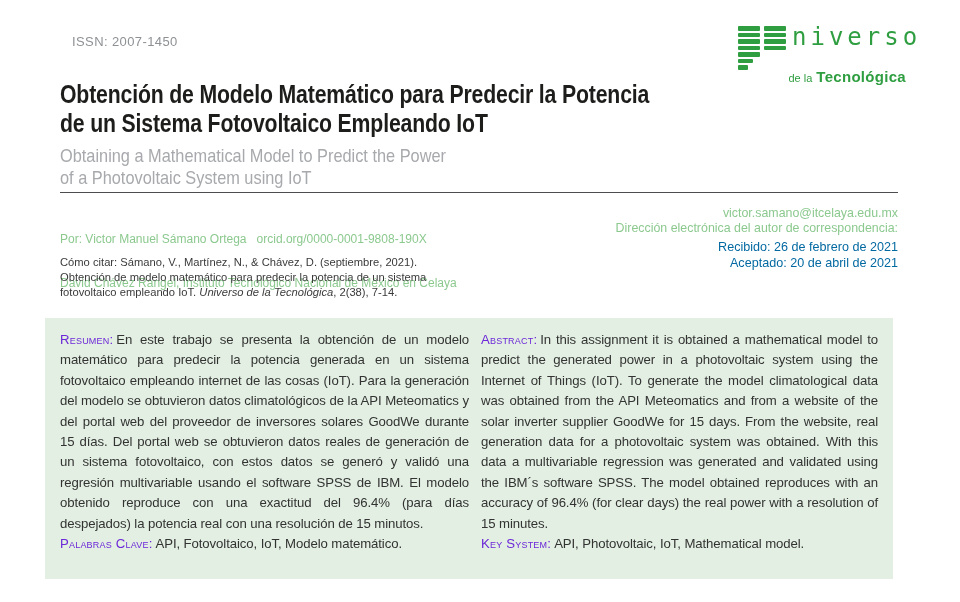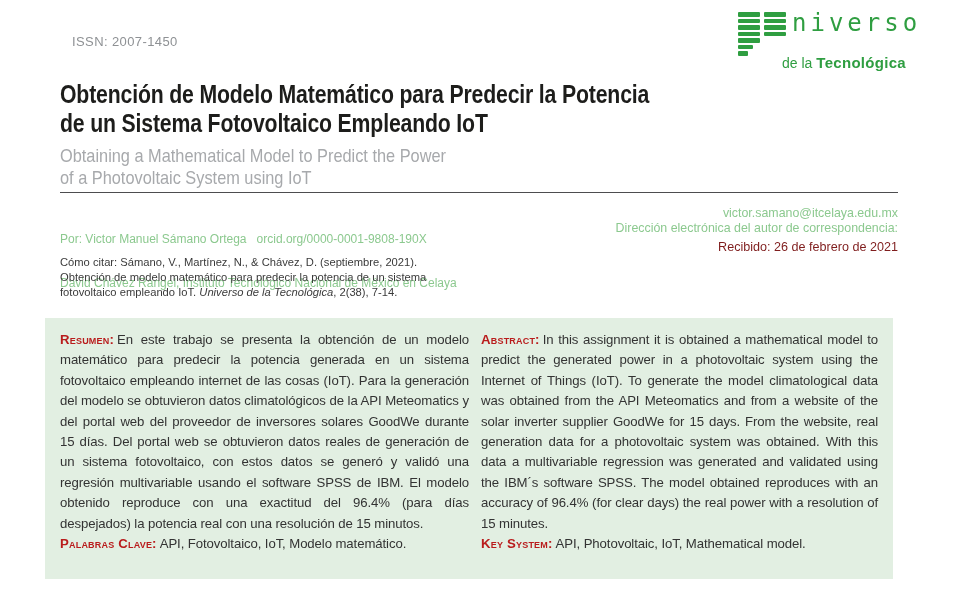--- a/index.html
+++ b/index.html
@@ -19,33 +19,33 @@
     width:960px;height:602px;position:relative;overflow:hidden;
   }
   .page{position:absolute;inset:0;background:#fff;}
 
   .issn{
     position:absolute;left:72px;top:34px;
     font-size:13px;letter-spacing:.4px;color:var(--issn-gray);
   }
 
   
-  .logo{position:absolute;top:10px;right:52px;width:170px;text-align:center;}
+  .logo{position:absolute;top:24px;right:52px;width:170px;text-align:center;}
   .logo-row{display:flex;align-items:flex-start;gap:6px;}
   .logo-u{display:flex;gap:4px;margin-top:2px;}
   .logo-col{display:flex;flex-direction:column;gap:2px;}
   .logo-bar{width:22px;height:4.5px;border-radius:1px;background:var(--green-accent);}
   .logo-bar.narrow{width:15px;}
   .logo-bar.narrower{width:10px;}
   .logo-main{
     font-family:"DejaVu Sans Mono","Liberation Mono",monospace;
     font-size:24px;line-height:26px;letter-spacing:4px;color:var(--green-accent);
   }
   .logo-sub{display:flex;align-items:baseline;gap:4px;justify-content:flex-end;margin-top:-2px;padding-right:2px;}
-  .logo-sub-small{font-size:14px;color:var(--green-accent);}
+  .logo-sub-small{font-size:11px;color:var(--green-accent);}
   .logo-sub-large{font-size:15px;font-weight:700;color:var(--green-accent);letter-spacing:.3px;}
 
   
   .title{
     position:absolute;left:60px;top:80px;width:760px;
     font-size:25px;font-weight:700;line-height:29px;color:var(--title-color);
     transform:scaleX(.85);transform-origin:0 0;letter-spacing:-.2px;
   }
   .subtitle{
     position:absolute;left:60px;top:145px;width:700px;
@@ -62,38 +62,38 @@
     position:absolute;left:60px;top:203px;width:520px;
     font-size:12px;line-height:14.5px;color:var(--pale-green-text);
     white-space:pre-wrap;
   }
   .correspondence{
     position:absolute;right:62px;top:206px;width:360px;text-align:right;
     font-size:12.4px;line-height:14.5px;color:var(--pale-green-text);
   }
   .dates{
     position:absolute;right:62px;top:240px;width:300px;text-align:right;
-    font-size:12.6px;line-height:15.5px;color:#7f1d1d;
+    font-size:12.6px;line-height:15.5px;color:#0369a1;
   }
   .citation{
     position:absolute;left:60px;top:255px;width:400px;
     font-size:11.2px;line-height:15.2px;color:#3a3a3a;
   }
   .citation .italic{font-style:italic;}
 
   
   .abstract-box{
     position:absolute;left:45px;top:318px;width:848px;height:261px;
     background:var(--light-green-bg);
     display:flex;gap:12px;padding:12px 15px 0 15px;
   }
   .col{font-size:13.2px;line-height:20.4px;color:var(--body-dark);text-align:justify;letter-spacing:-.1px;}
   .col-left{width:409px;}
   .col-right{width:397px;}
-  .sc{font-variant:small-caps;font-weight:700;color:#b91c1c;margin-right:3px;letter-spacing:.2px;}
+  .sc{font-variant:small-caps;font-weight:400;color:#6d28d9;margin-right:3px;letter-spacing:.2px;}
   .kw{margin-top:0;}
 </style>
 </head>
 <body>
 
 <div class="page">
 
   <div class="issn">ISSN: 2007-1450</div>
 
   <div class="logo">
@@ -140,20 +140,21 @@
     <div>David Chávez Rangel, Instituto Tecnológico Nacional de México en Celaya</div>
   </div>
 
   <div class="correspondence">
     <div>victor.samano@itcelaya.edu.mx</div>
     <div>Dirección electrónica del autor de correspondencia:</div>
   </div>
 
   <div class="dates">
     <div>Recibido: 26 de febrero de 2021</div>
+    <div>Aceptado: 20 de abril de 2021</div>
   </div>
 
   <p class="citation"><span>Cómo citar: Sámano, V., Martínez, N., &amp; Chávez, D. (septiembre, 2021). Obtención de modelo matemático para predecir la potencia de un sistema fotovoltaico empleando IoT. </span><span class="italic">Universo de la Tecnológica</span><span>, 2(38), 7-14.</span></p>
 
   <div class="abstract-box">
     <div class="col col-left">
       <p><span class="sc">Resumen:</span><span>En este trabajo se presenta la obtención de un modelo matemático para predecir la potencia generada en un sistema fotovoltaico empleando internet de las cosas (IoT). Para la generación del modelo se obtuvieron datos climatológicos de la API Meteomatics y del portal web del proveedor de inversores solares GoodWe durante 15 días. Del portal web se obtuvieron datos reales de generación de un sistema fotovoltaico, con estos datos se generó y validó una regresión multivariable usando el software SPSS de IBM. El modelo obtenido reproduce con una exactitud del 96.4% (para días despejados) la potencia real con una resolución de 15 minutos.</span></p>
       <p class="kw"><span class="sc">Palabras Clave:</span><span>API, Fotovoltaico, IoT, Modelo matemático.</span></p>
     </div>
     <div class="col col-right">

